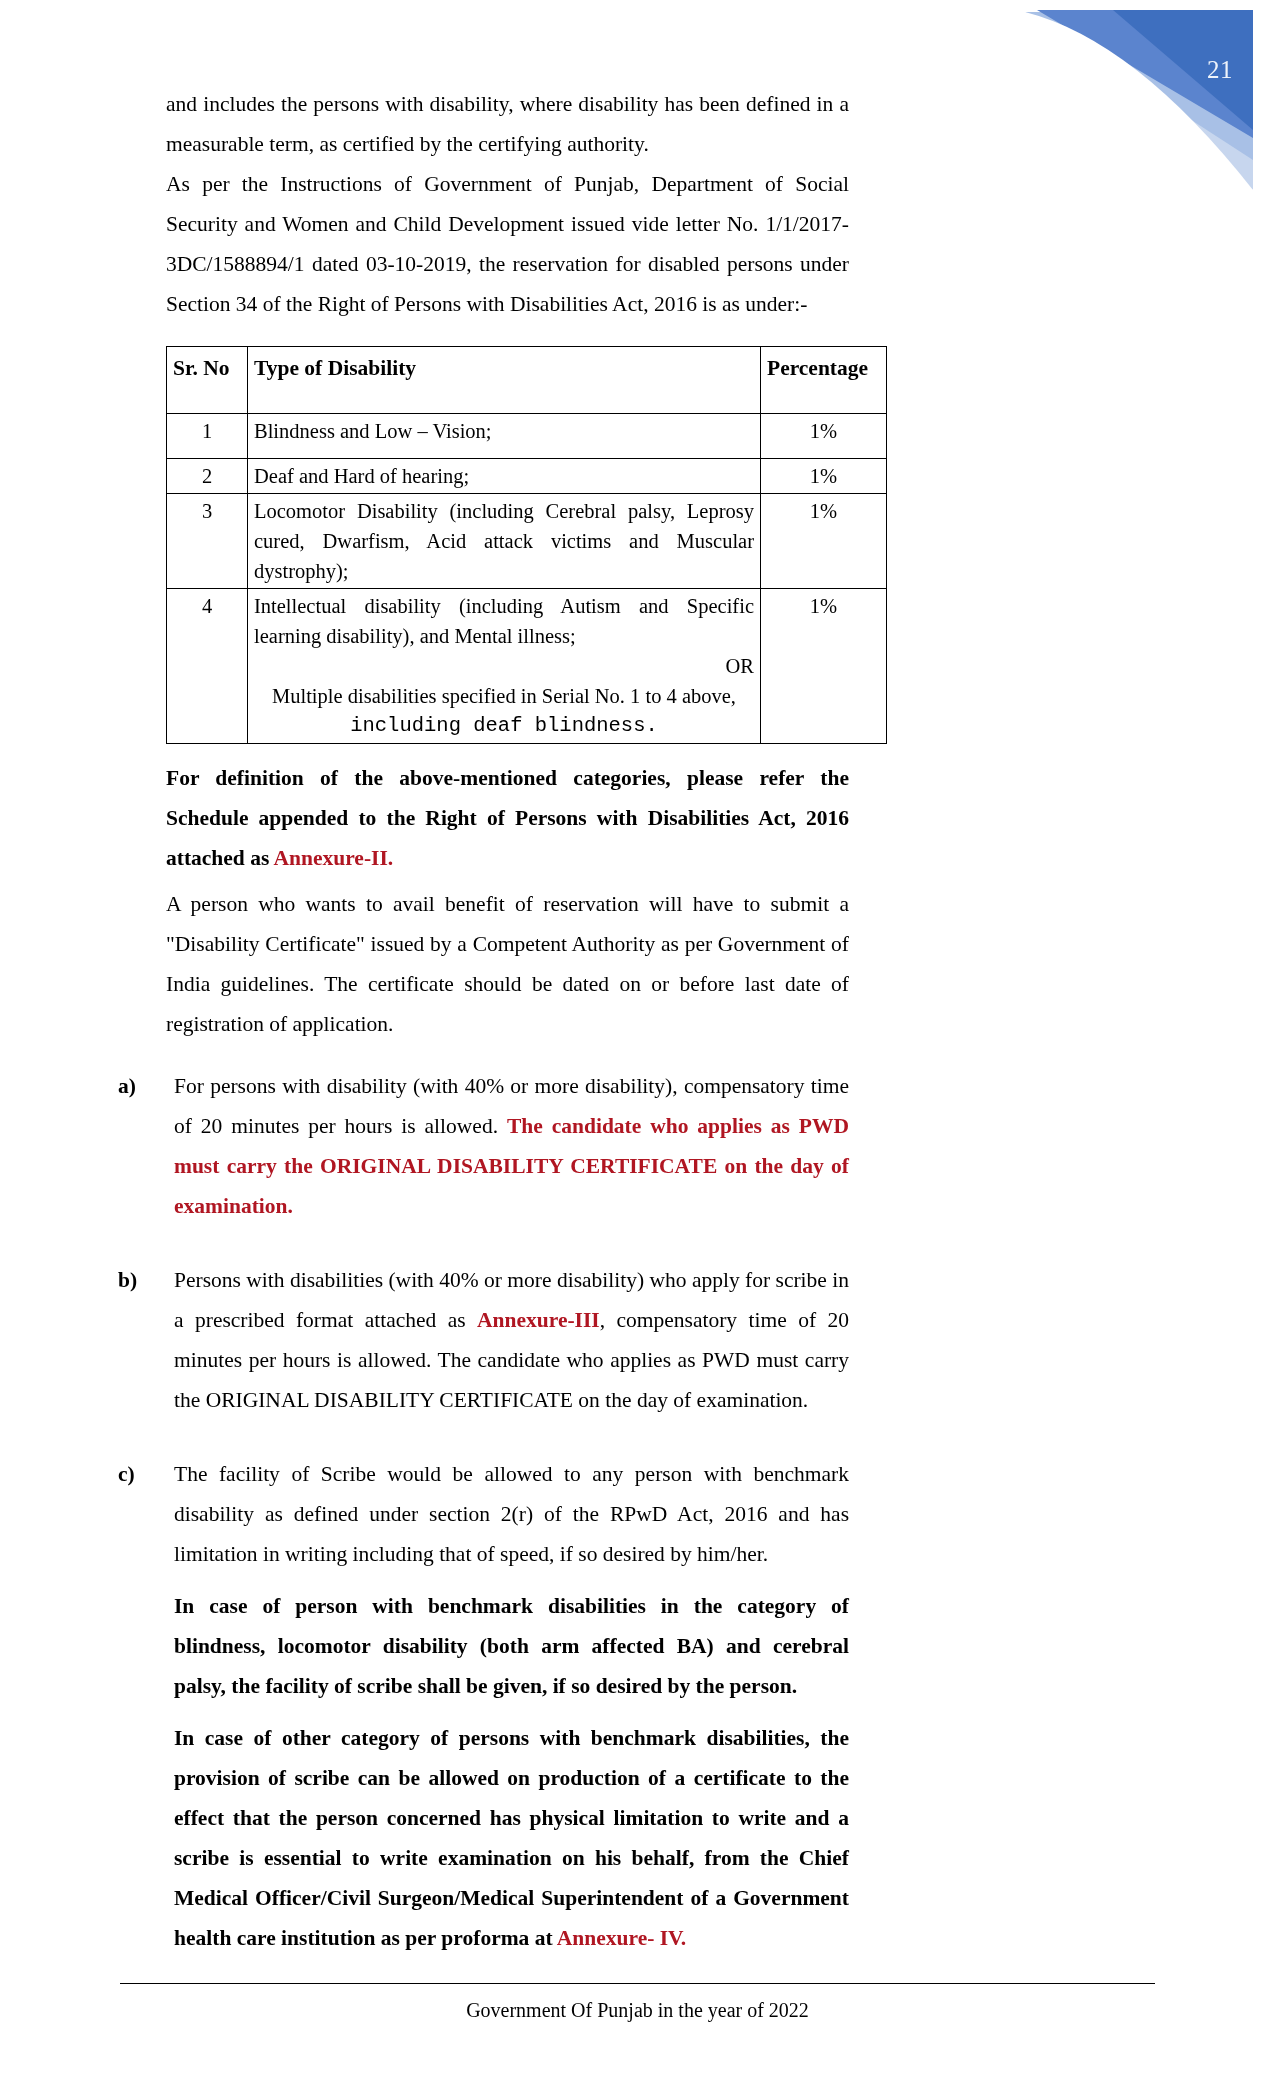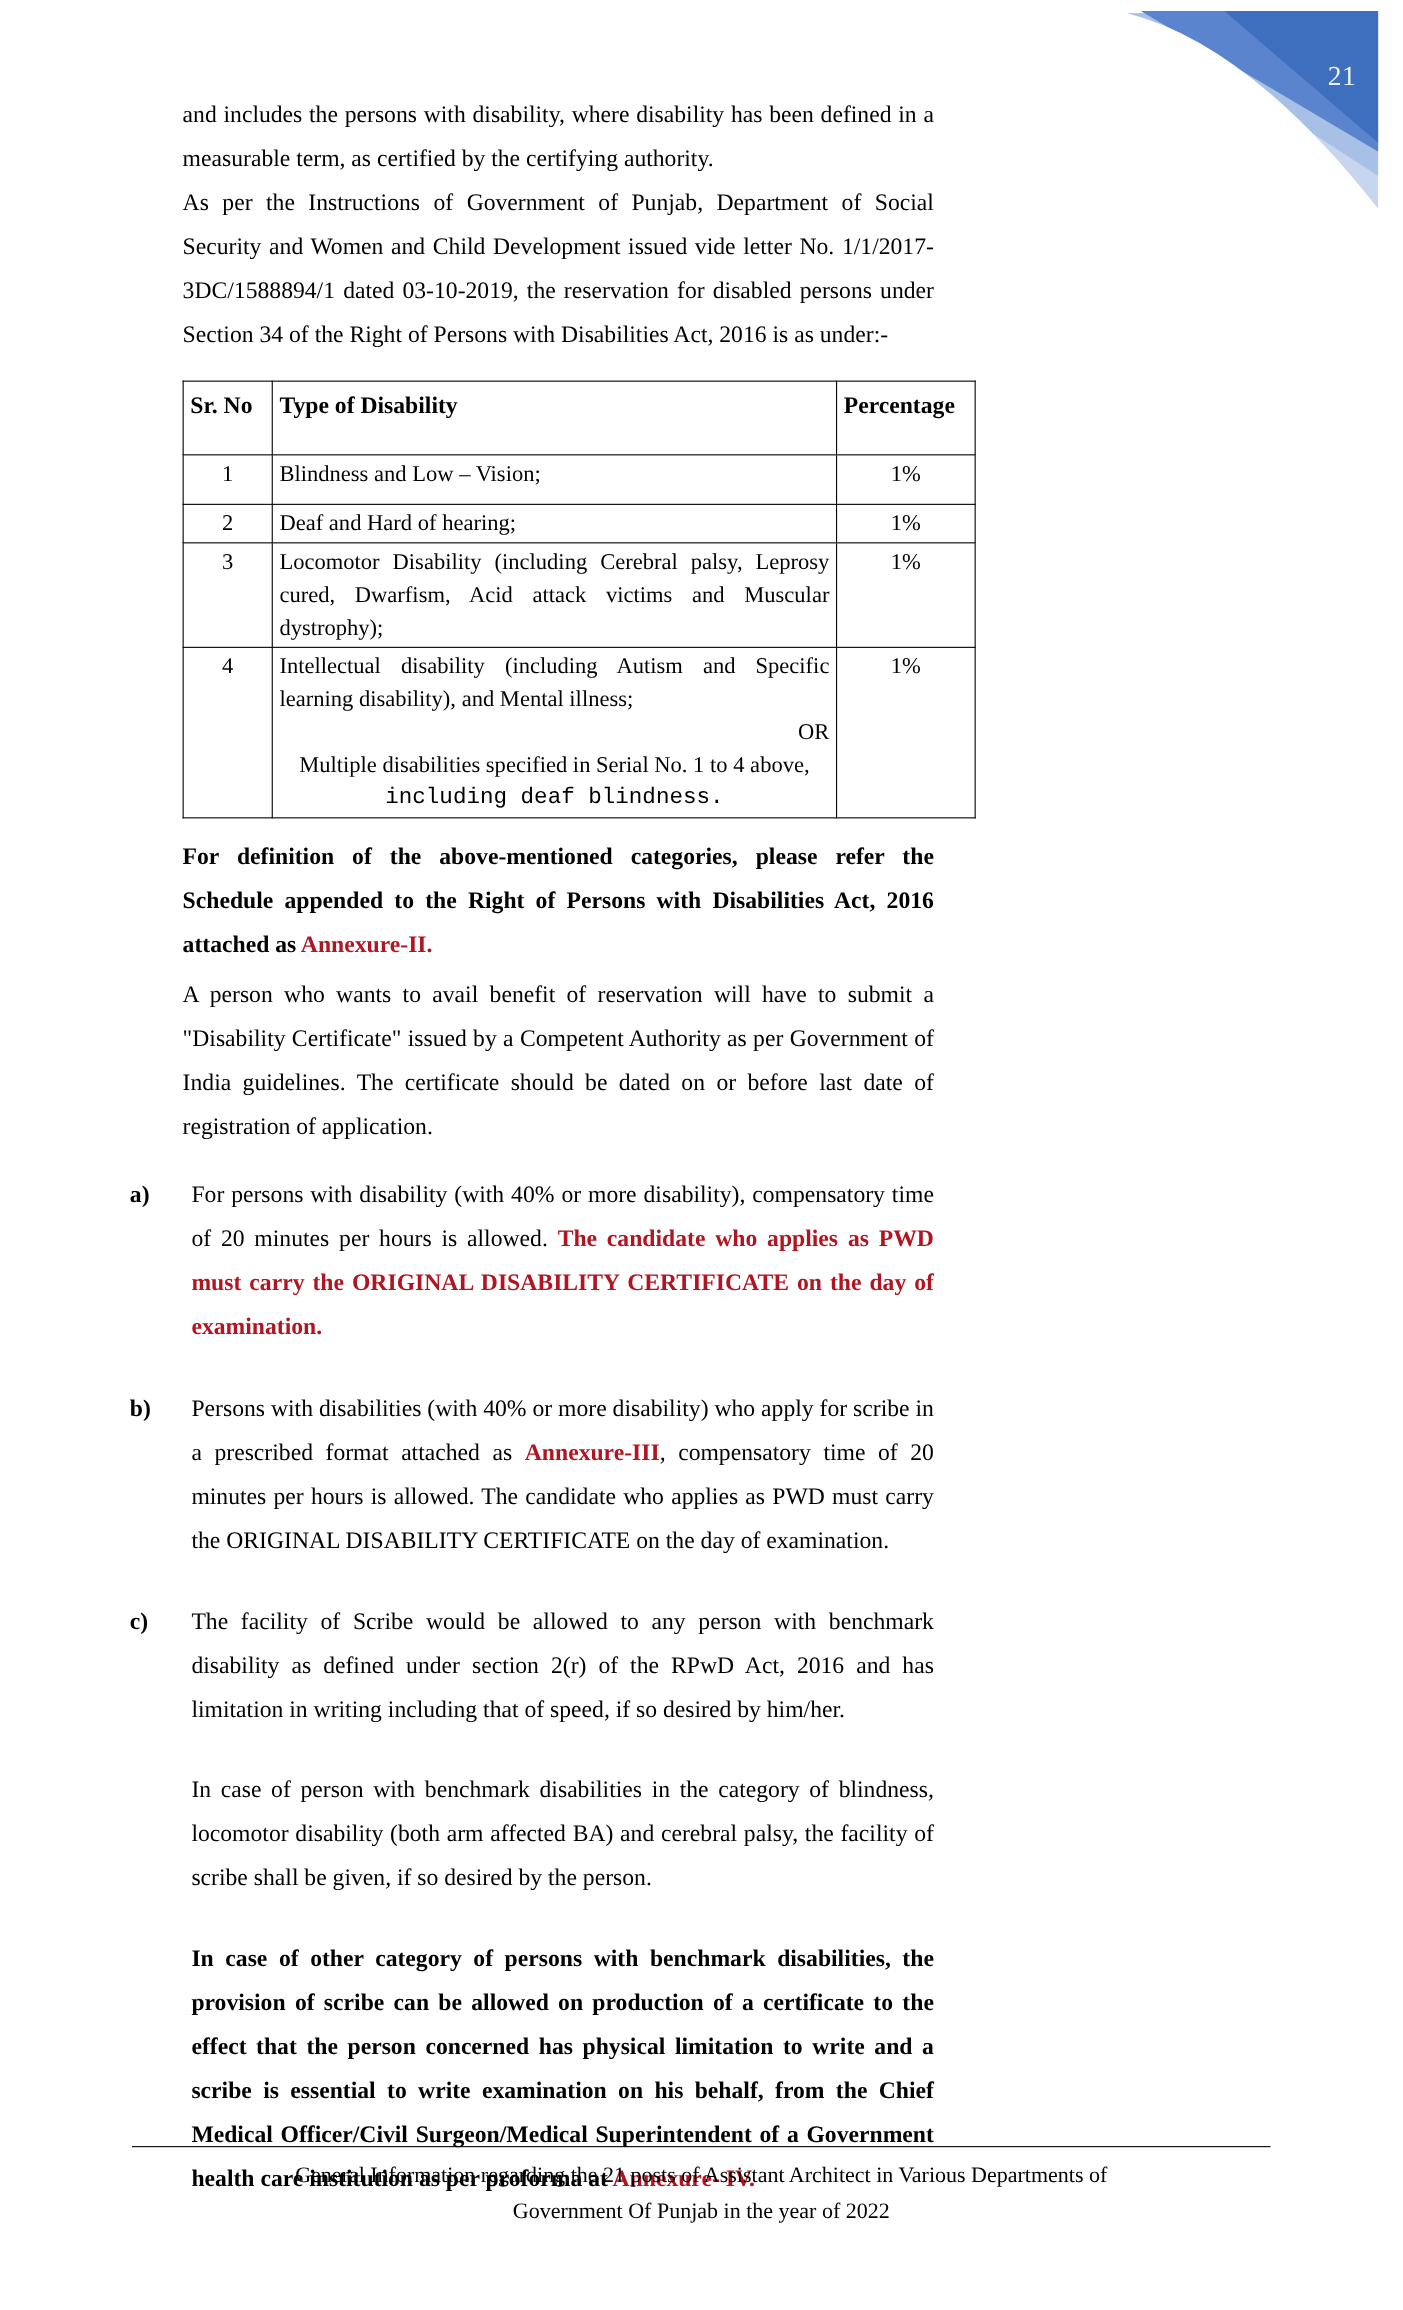--- a/index.html
+++ b/index.html
@@ -103,21 +103,21 @@
     width: 56px;
     flex: 0 0 56px;
     font-weight: bold;
     font-size: 21.5px;
     line-height: 40px;
     margin-left: -48px;
   }
   .list-body {
     flex: 1 1 auto;
   }
-  .spaced { margin-top: 33px; }
+  .spaced { margin-top: 12px; font-weight: bold; }
   .spaced-lg { margin-top: 34px; }
 
   
   .footer {
     position: absolute;
     left: 120px;
     right: 120px;
     bottom: 74px;
   }
   .footer-rule {
@@ -216,17 +216,16 @@
         <p>The facility of Scribe would be allowed to any person with benchmark disability as defined under section 2(r) of the RPwD Act, 2016 and has limitation in writing including that of speed, if so desired by him/her.</p>
         <p class="spaced">In case of person with benchmark disabilities in the category of blindness, locomotor disability (both arm affected BA) and cerebral palsy, the facility of scribe shall be given, if so desired by the person.</p>
         <p class="spaced bold"><span>In case of other category of persons with benchmark disabilities, the provision of scribe can be allowed on production of a certificate to the effect that the person concerned has physical limitation to write and a scribe is essential to write examination on his behalf, from the Chief Medical Officer/Civil Surgeon/Medical Superintendent of a Government health care institution as per proforma at </span><span class="red">Annexure- IV.</span></p>
       </div>
     </div>
 
   </div>
 
   <div class="footer">
     <div class="footer-rule"></div>
-    <div class="footer-text">General Information regarding the 21 posts of Assistant Architect  in  Various Departments  of</div>
     <div class="footer-text">Government Of Punjab in the year of 2022</div>
   </div>
 
 </div>
 
 </body></html>

